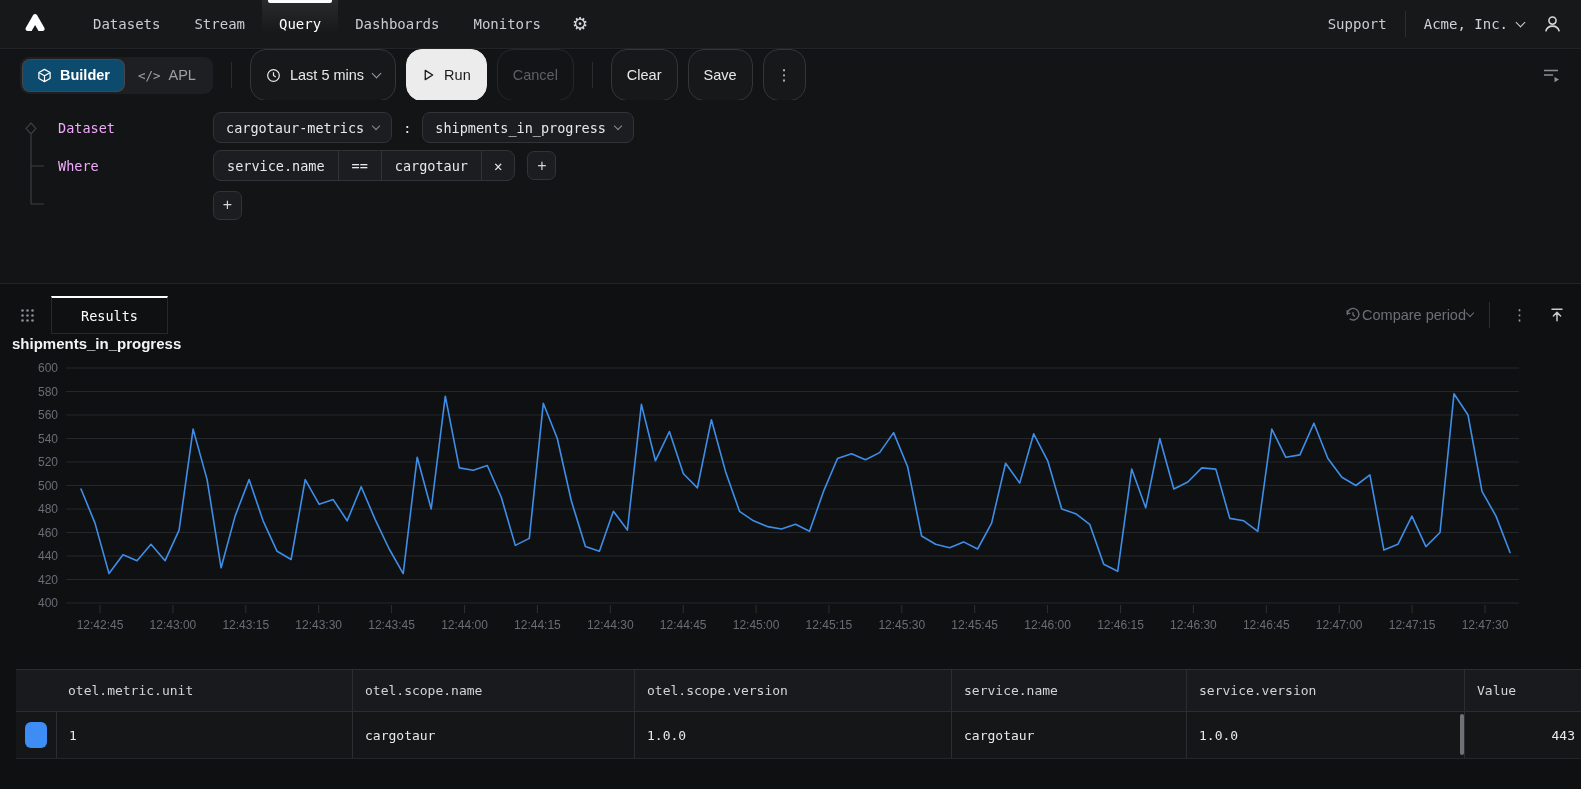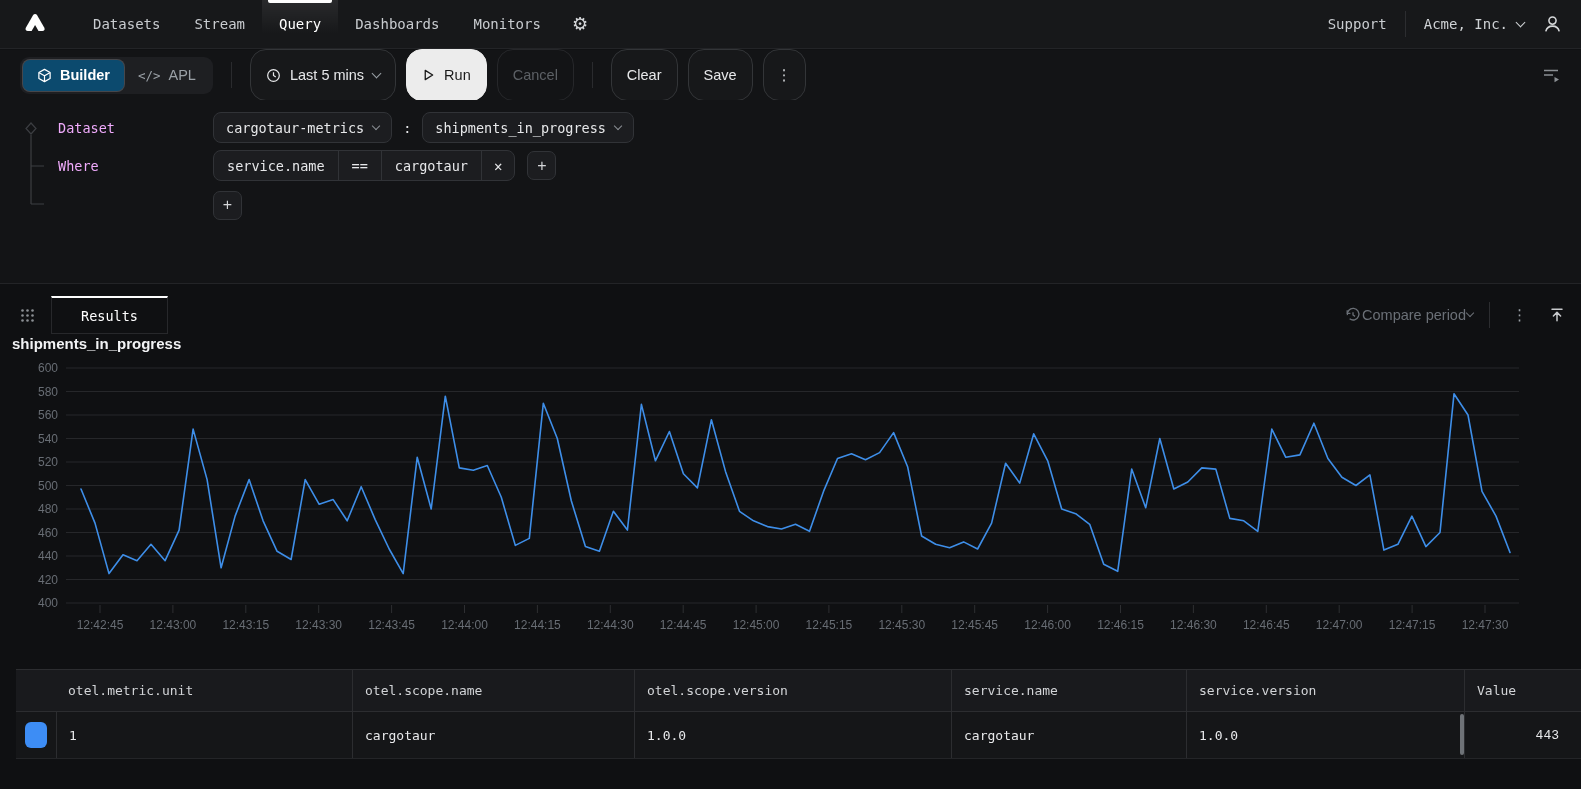--- a/index.html
+++ b/index.html
@@ -74,21 +74,21 @@
 
   
   .rtable { position:absolute; left:0; right:0; top:385px;margin-left:16px; }
   .trow { display:grid; grid-template-columns:40px 296px 282px 317px 235px 278px 1fr; position:relative; }
   .thead { height:43px; background:#191a1d; border-top:1px solid #2c2d30; border-bottom:1px solid #2c2d30; }
   .tdata { height:47px; background:#151618; border-bottom:1px solid #242528; }
   .tc { display:flex; align-items:center; padding-left:12px; font-family:"DejaVu Sans Mono",monospace; font-size:13px; color:#d2d4d7; border-left:1px solid #2c2d30; overflow:hidden; white-space:nowrap; }
   .thead .tc:first-child, .thead .tc:nth-child(2) { border-left:none; }
   .tdata .tc { color:#e8e9eb; }
   .tdata .tc:first-child { border-left:none; }
-  .tc.value { justify-content:flex-end; padding-right:22px;font-family:Liberation Mono, monospace; }
+  .tc.value { justify-content:flex-end; padding-right:6px; }
   .swatch { width:22px; height:26px; border-radius:6px; margin-left:-1px; }
   .gutter { display:flex; align-items:center; justify-content:center; }
   .thumb { position:absolute; left:1444px; top:2px; bottom:3px; width:4px; background:#6e7277; border-radius:2px; }
 </style>
 </head>
 <body>
 
 <div class="nav">
   <div class="logo">
     <svg width="26" height="26" viewBox="0 0 34 30">

